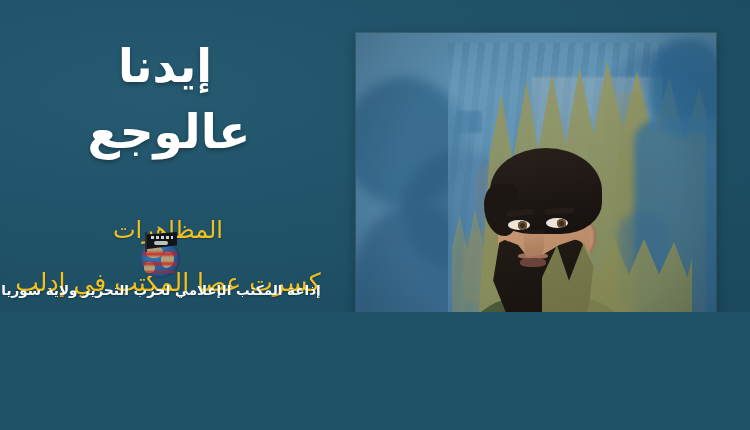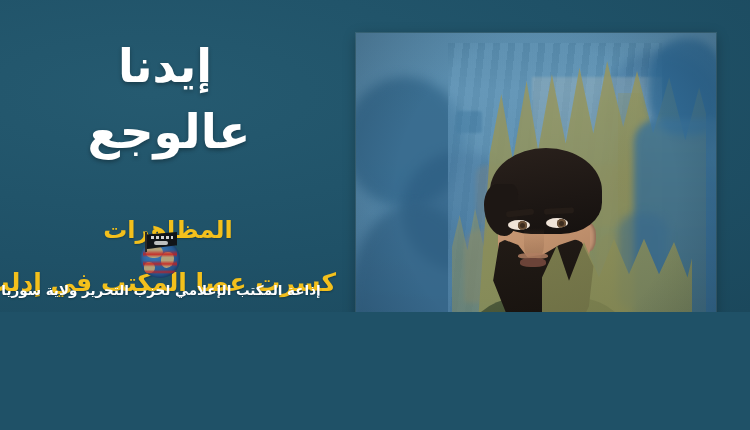--- a/index.html
+++ b/index.html
@@ -31,21 +31,21 @@
     white-space:nowrap;
   }
   .headline.l2{font-size:47px;margin-top:4px;margin-left:8px;}
 
   .subhead-block{
     position:absolute;left:0;top:212px;width:336px;
     text-align:center;direction:rtl;
   }
   .subhead{
     color:#f3c01c;
-    font-weight:bold;
+    font-weight:normal;
     font-size:24px;
     line-height:1.5;
     letter-spacing:.3px;
     text-shadow:0 1px 2px rgba(0,0,0,.28);
     white-space:nowrap;
   }
   .subhead.s1{font-size:24px;}
   .subhead.s2{font-size:25px;margin-top:16px;}
 
   

